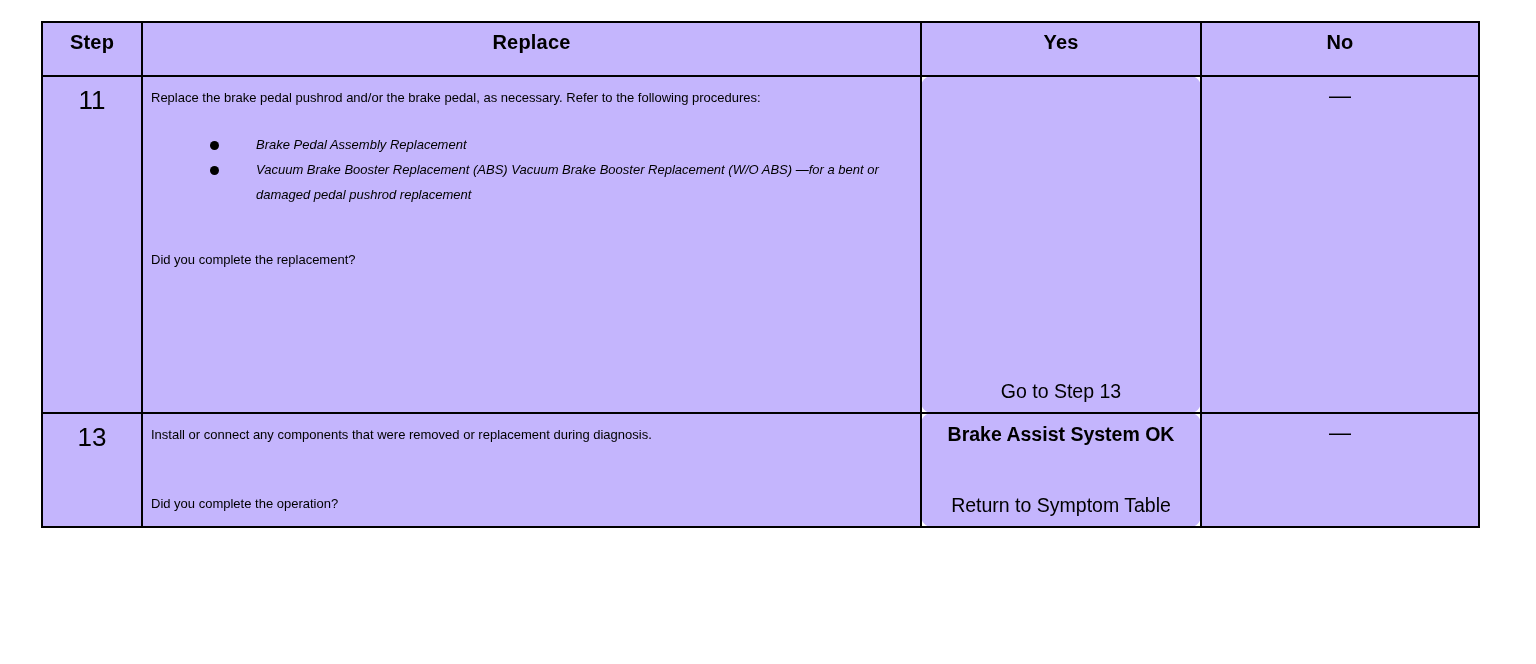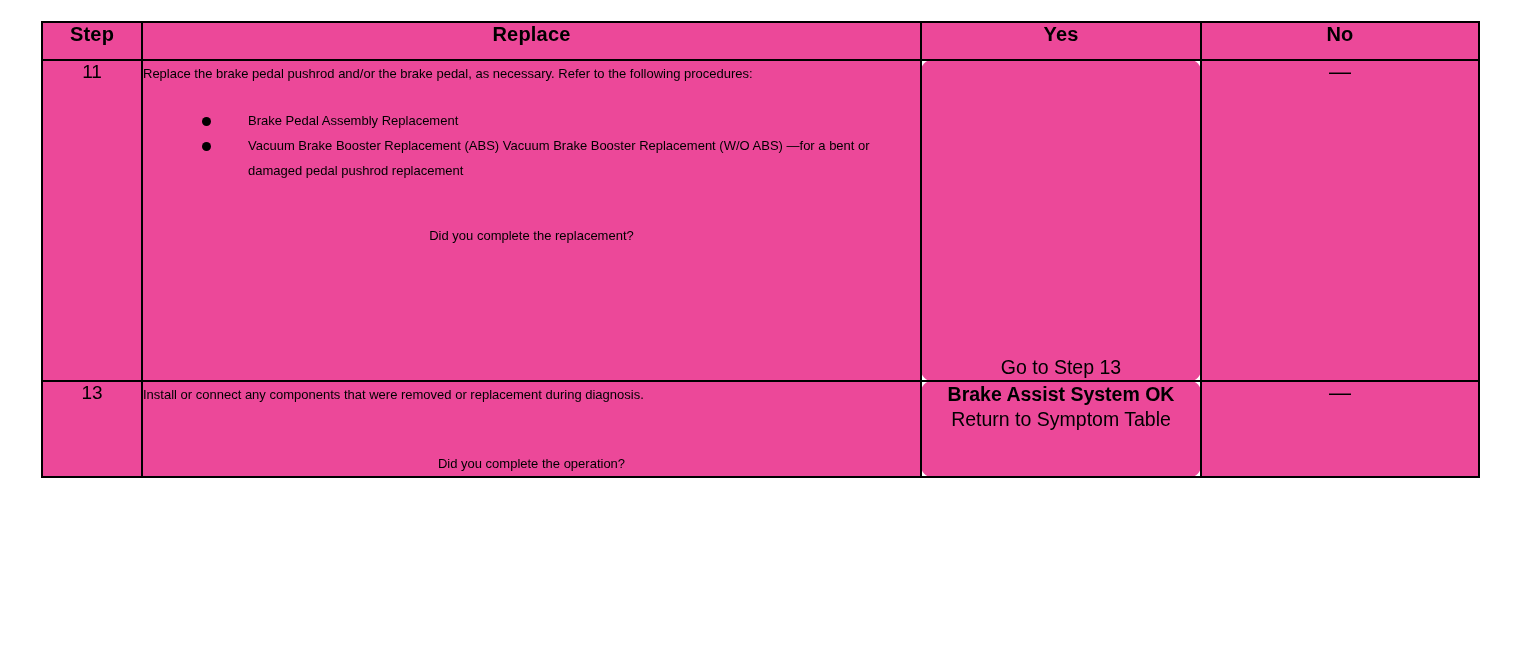--- a/index.html
+++ b/index.html
@@ -29,22 +29,22 @@
     width: 1439px;
     border-collapse: collapse;
     table-layout: fixed;
     background: #ffffff;
   }
 
   .diag-table td,
   .diag-table th {
     border: 2px solid #000000;
     vertical-align: top;
-    padding: 0;
-    background: #ec4899;
+    padding: 8px;
+    background: #c4b5fd;
   }
 
   
   .diag-table {
     outline: none;
   }
 
   .col-step  { width: 100px; }
   .col-action{ width: 779px; }
   .col-yes   { width: 280px; }
@@ -57,21 +57,21 @@
     vertical-align: middle;
     font-size: 20px;
     font-weight: bold;
     letter-spacing: 0.2px;
   }
 
   
   .cell-step {
     text-align: center;
     vertical-align: middle;
-    font-size: 19px;
+    font-size: 26px;
   }
 
   .cell-action {
     padding: 4px 6px 6px 6px;
     font-size: 13px;
     line-height: 25px;
   }
 
   .cell-yes,
   .cell-no {
@@ -92,49 +92,49 @@
   }
 
   .action-lead {
     margin: 0;
   }
 
   ul.proc-list {
     list-style: none;
     margin: 22px 8px 0 0;
     padding: 0;
+    font-style: italic;
   }
   ul.proc-list > li {
     position: relative;
     margin: 0 0 0 0;
     padding-left: 105px;
     line-height: 25px;
   }
   ul.proc-list > li::before {
     content: "";
     position: absolute;
     left: 59px;
     top: 9px;
     width: 9px;
     height: 9px;
     border-radius: 50%;
     background: #000000;
   }
 
   .question {
     margin: 0;
-    text-align: center;
   }
 
   .q-gap-11 { margin-top: 40px; }
   .q-gap-12 { margin-top: 42px; }
   .q-gap-13 { margin-top: 44px; }
 
   .yes-block-top { margin: 0; font-weight: bold; }
-  .yes-block-bottom { }
+  .yes-block-bottom { margin-top: 46px; }
 
   .spacer-11 { height: 294px; }
   .spacer-12 { height: 104px; }
 </style>
 </head>
 <body>
 
 <div class="page">
 
   <table class="diag-table">

